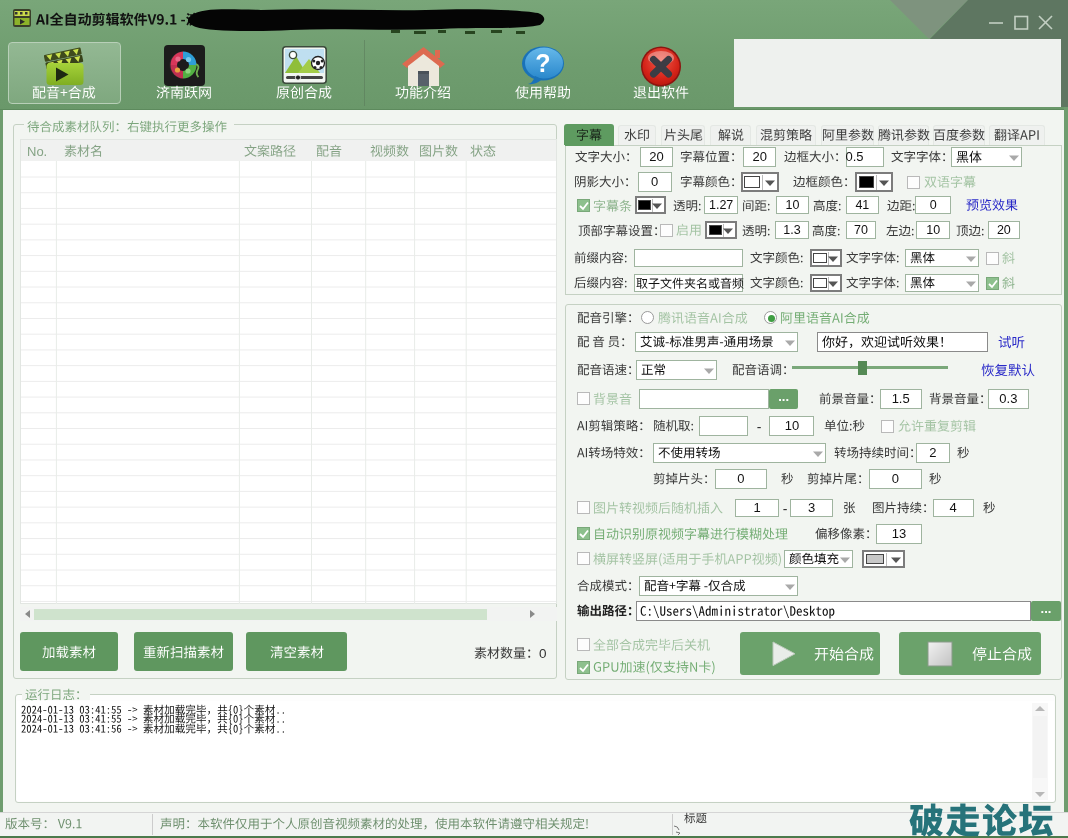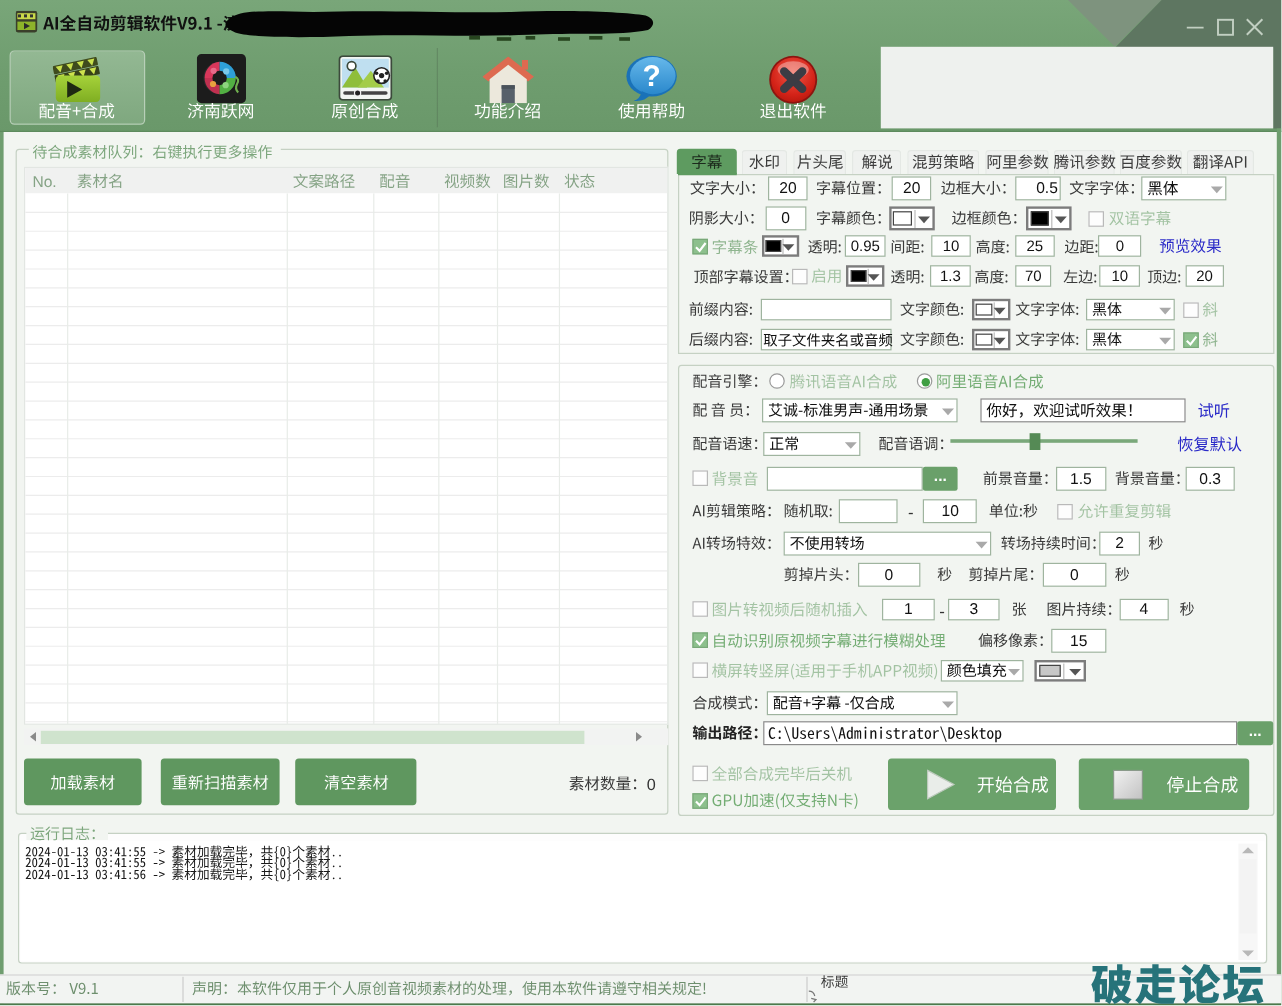--- a/index.html
+++ b/index.html
@@ -970,21 +970,21 @@
 <svg style="position:absolute;left:783.6px;top:150.2px;overflow:visible" width="62.5" height="15.0">
       <g fill="#3a3a3a" transform="translate(0,11.25) scale(0.01250,-0.01250)">
         <use href="#g169" x="0"></use>
         <use href="#g170" x="1000"></use>
         <use href="#g165" x="2000"></use>
         <use href="#g166" x="3000"></use>
         <use href="#g57" x="4000"></use>
       </g>
     </svg>
 <div style="position:absolute;left:845.5px;top:147px;width:38px;height:20px;background:#fff;border:1px solid #9fb49f"></div>
-<div class="lsans" style="position:absolute;left:845.5px;top:148px;width:54px;height:18px;font-size:13px;color:#111;text-align:center;line-height:18px">0.5</div>
+<div class="lsans" style="position:absolute;left:845.5px;top:148px;width:54px;height:18px;font-size:13px;color:#111;line-height:18px">0.5</div>
 <svg style="position:absolute;left:890.6px;top:150.2px;overflow:visible" width="62.5" height="15.0">
       <g fill="#3a3a3a" transform="translate(0,11.25) scale(0.01250,-0.01250)">
         <use href="#g67" x="0"></use>
         <use href="#g141" x="1000"></use>
         <use href="#g141" x="2000"></use>
         <use href="#g171" x="3000"></use>
         <use href="#g57" x="4000"></use>
       </g>
     </svg>
 <div style="position:absolute;left:951.4px;top:147px;width:70.6px;height:20px;background:#fff;border:1px solid #9fb49f"></div>
@@ -1065,39 +1065,39 @@
       <polygon points="1,1.5 11,1.5 6,7" fill="#555"></polygon>
     </svg>
 <svg style="position:absolute;left:672.5px;top:199.2px;overflow:visible" width="28.5" height="15.0">
       <g fill="#3a3a3a" transform="translate(0,11.25) scale(0.01250,-0.01250)">
         <use href="#g180" x="0"></use>
         <use href="#g122" x="1000"></use>
         <use href="#g181" x="2000"></use>
       </g>
     </svg>
 <div style="position:absolute;left:704.1px;top:196px;width:34.1px;height:18px;background:#fff;border:1px solid #9fb49f"></div>
-<div class="lsans" style="position:absolute;left:704.1px;top:197px;width:34.1px;height:16px;font-size:12.5px;color:#111;text-align:center;line-height:16px">0.95</div>
+<div class="lsans" style="position:absolute;left:704.1px;top:197px;width:34.1px;height:16px;font-size:12.5px;color:#111;text-align:center;line-height:16px">1.27</div>
 <svg style="position:absolute;left:742.0px;top:199.2px;overflow:visible" width="28.5" height="15.0">
       <g fill="#3a3a3a" transform="translate(0,11.25) scale(0.01250,-0.01250)">
         <use href="#g182" x="0"></use>
         <use href="#g183" x="1000"></use>
         <use href="#g181" x="2000"></use>
       </g>
     </svg>
 <div style="position:absolute;left:776.1px;top:196px;width:32.9px;height:18px;background:#fff;border:1px solid #9fb49f"></div>
 <div class="lsans" style="position:absolute;left:776.1px;top:197px;width:32.9px;height:16px;font-size:12.5px;color:#111;text-align:center;line-height:16px">10</div>
 <svg style="position:absolute;left:812.8px;top:199.2px;overflow:visible" width="28.5" height="15.0">
       <g fill="#3a3a3a" transform="translate(0,11.25) scale(0.01250,-0.01250)">
         <use href="#g184" x="0"></use>
         <use href="#g159" x="1000"></use>
         <use href="#g181" x="2000"></use>
       </g>
     </svg>
 <div style="position:absolute;left:845.5px;top:196px;width:33.7px;height:18px;background:#fff;border:1px solid #9fb49f"></div>
-<div class="lsans" style="position:absolute;left:845.5px;top:197px;width:33.7px;height:16px;font-size:12.5px;color:#111;text-align:center;line-height:16px">25</div>
+<div class="lsans" style="position:absolute;left:845.5px;top:197px;width:33.7px;height:16px;font-size:12.5px;color:#111;text-align:center;line-height:16px">41</div>
 <svg style="position:absolute;left:887.3px;top:199.2px;overflow:visible" width="28.5" height="15.0">
       <g fill="#3a3a3a" transform="translate(0,11.25) scale(0.01250,-0.01250)">
         <use href="#g169" x="0"></use>
         <use href="#g183" x="1000"></use>
         <use href="#g181" x="2000"></use>
       </g>
     </svg>
 <div style="position:absolute;left:915.2px;top:196px;width:36px;height:18px;background:#fff;border:1px solid #9fb49f"></div>
 <div class="lsans" style="position:absolute;left:915.2px;top:197px;width:36px;height:16px;font-size:12.5px;color:#111;text-align:center;line-height:16px">0</div>
 <svg style="position:absolute;left:966.3px;top:197.8px;overflow:visible" width="52.0" height="15.6">
@@ -1624,21 +1624,21 @@
 <svg style="position:absolute;left:814.5px;top:527.2px;overflow:visible" width="62.5" height="15.0">
       <g fill="#3a3a3a" transform="translate(0,11.25) scale(0.01250,-0.01250)">
         <use href="#g255" x="0"></use>
         <use href="#g256" x="1000"></use>
         <use href="#g257" x="2000"></use>
         <use href="#g53" x="3000"></use>
         <use href="#g57" x="4000"></use>
       </g>
     </svg>
 <div style="position:absolute;left:876.3px;top:524px;width:45.3px;height:20px;background:#fff;border:1px solid #9fb49f"></div>
-<div class="lsans" style="position:absolute;left:876.3px;top:525px;width:45.3px;height:18px;font-size:13px;color:#111;text-align:center;line-height:18px">15</div>
+<div class="lsans" style="position:absolute;left:876.3px;top:525px;width:45.3px;height:18px;font-size:13px;color:#111;text-align:center;line-height:18px">13</div>
 <div style="position:absolute;left:576.7px;top:552px;width:13px;height:13px;background:#fdfdfd;border:1px solid #b9b9b9"></div>
 <svg style="position:absolute;left:593.3px;top:551.8px;overflow:visible" width="189.2" height="15.6">
       <g fill="#a3c3a3" transform="translate(0,11.70) scale(0.01300,-0.01300)">
         <use href="#g258" x="0"></use>
         <use href="#g259" x="1000"></use>
         <use href="#g238" x="2000"></use>
         <use href="#g260" x="3000"></use>
         <use href="#g259" x="4000"></use>
         <use href="#g261" x="5000"></use>
         <use href="#g262" x="5338"></use>

